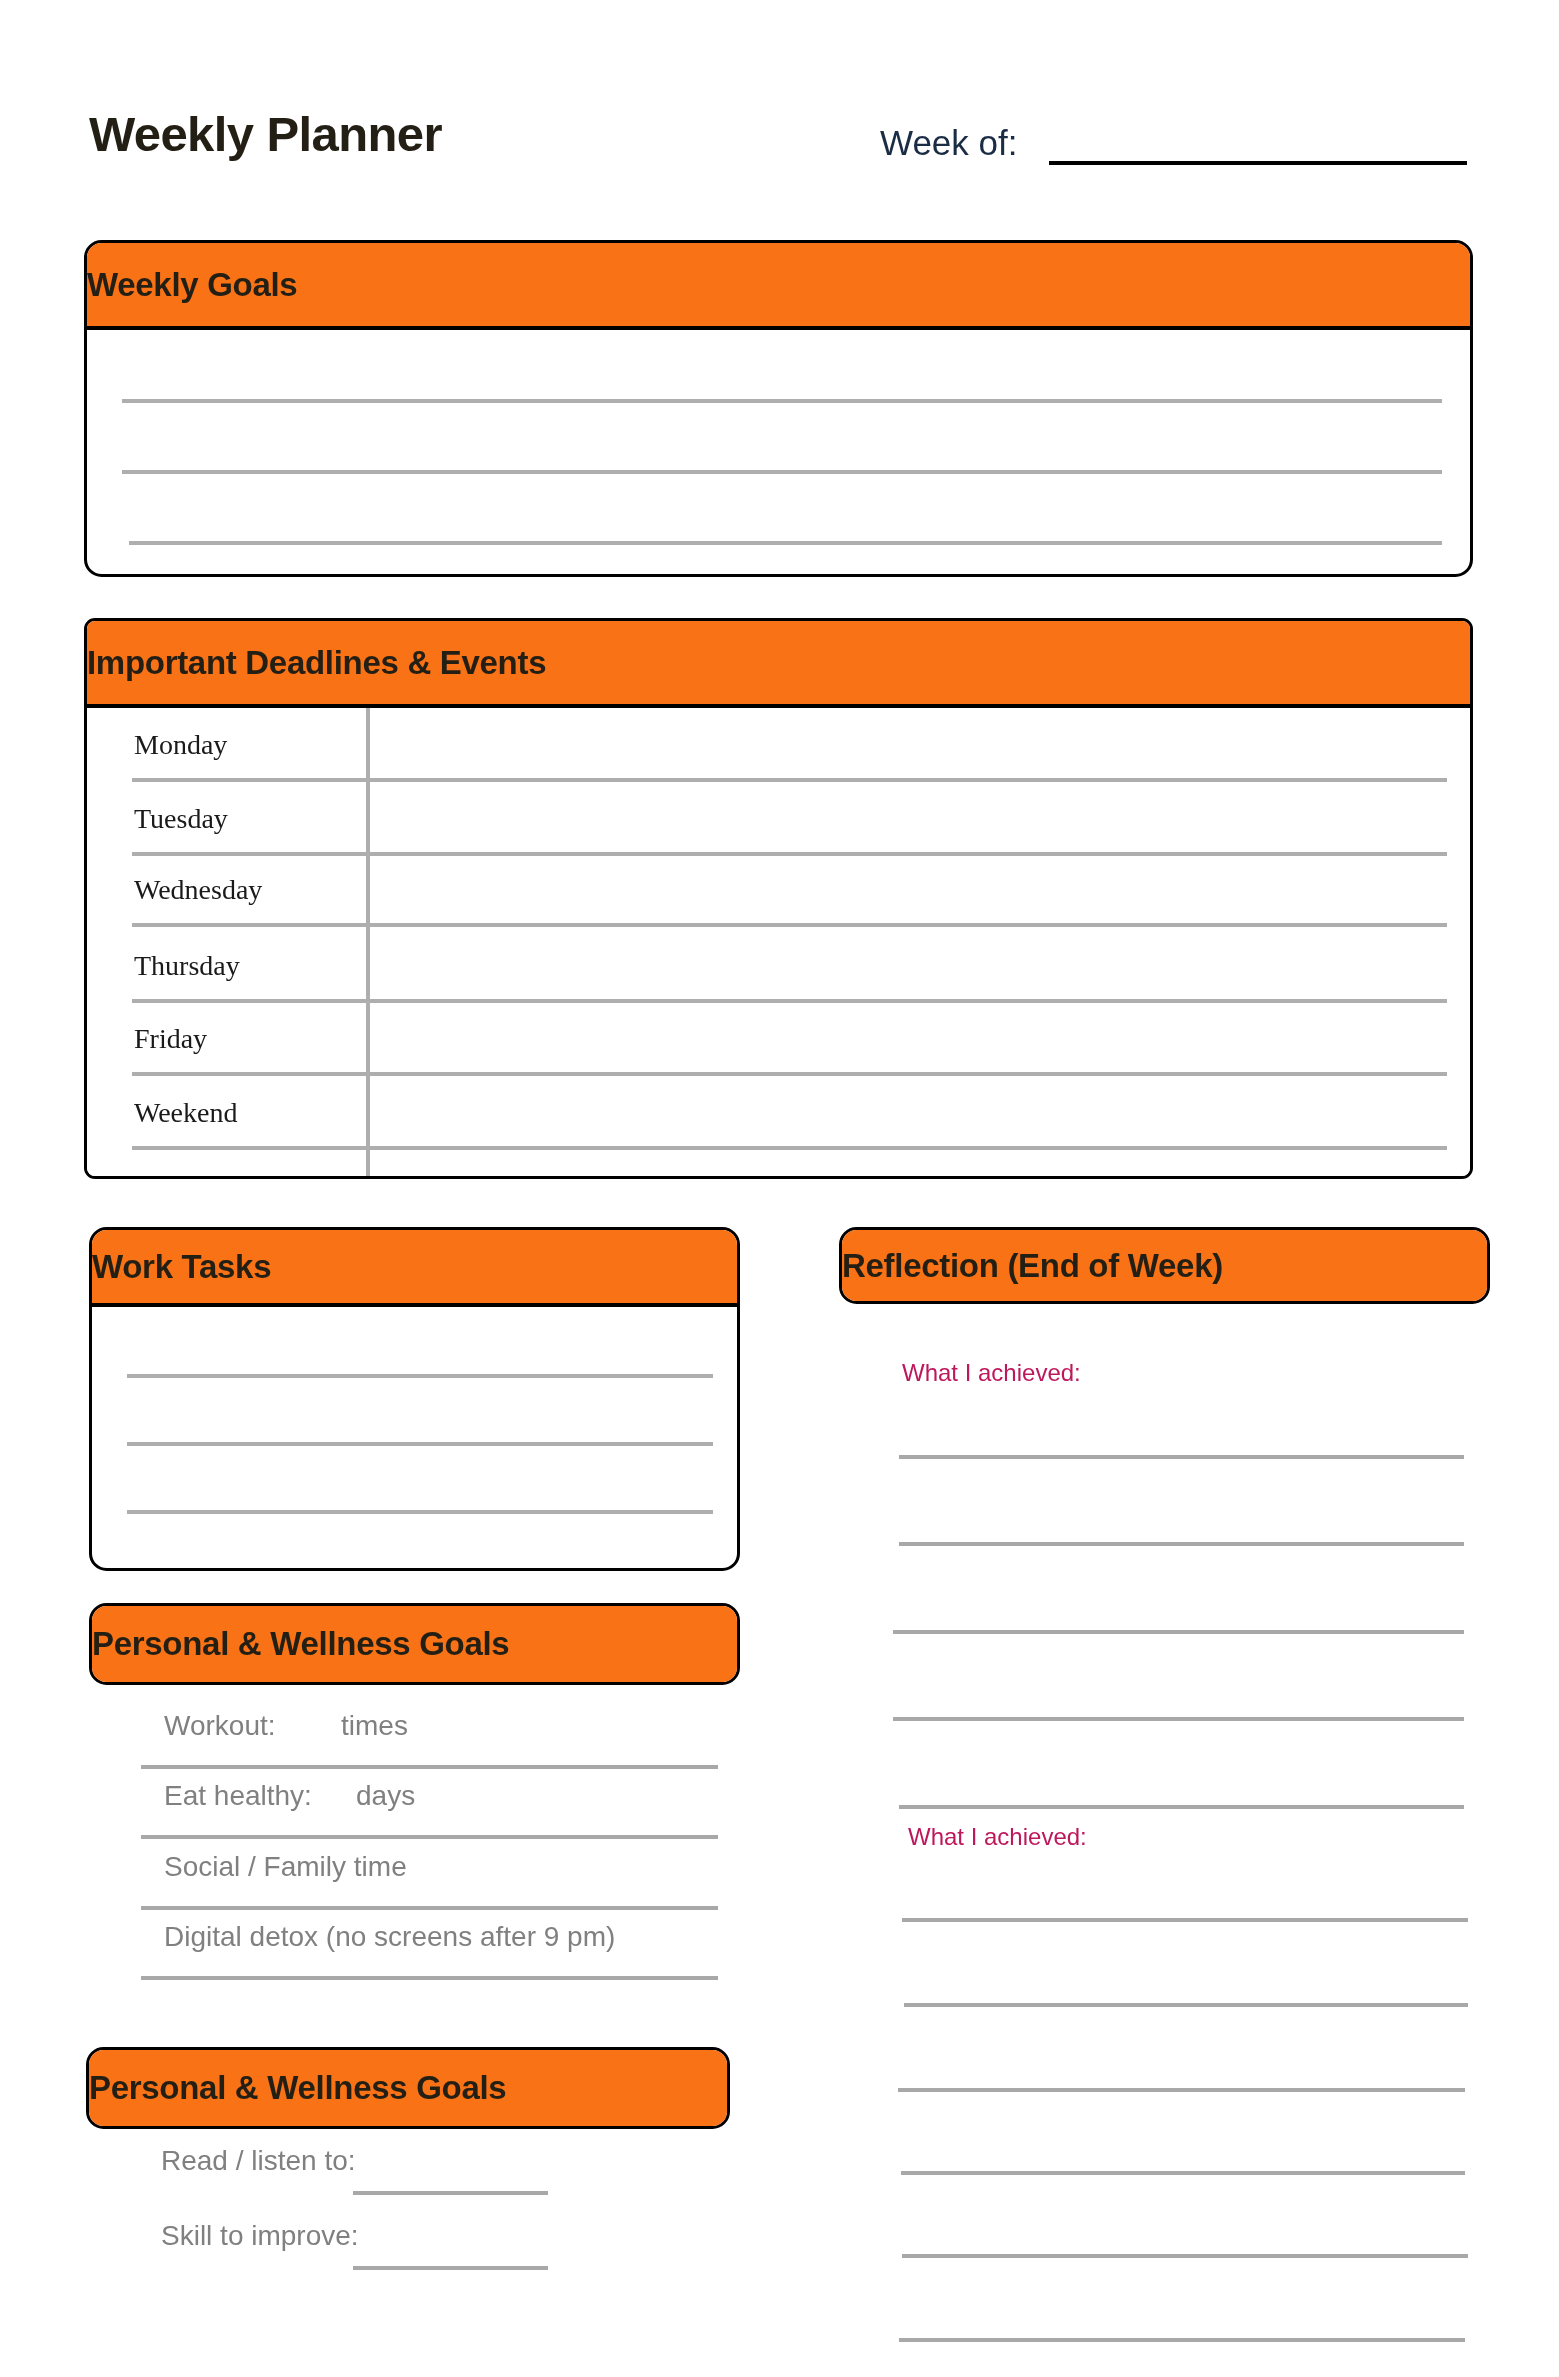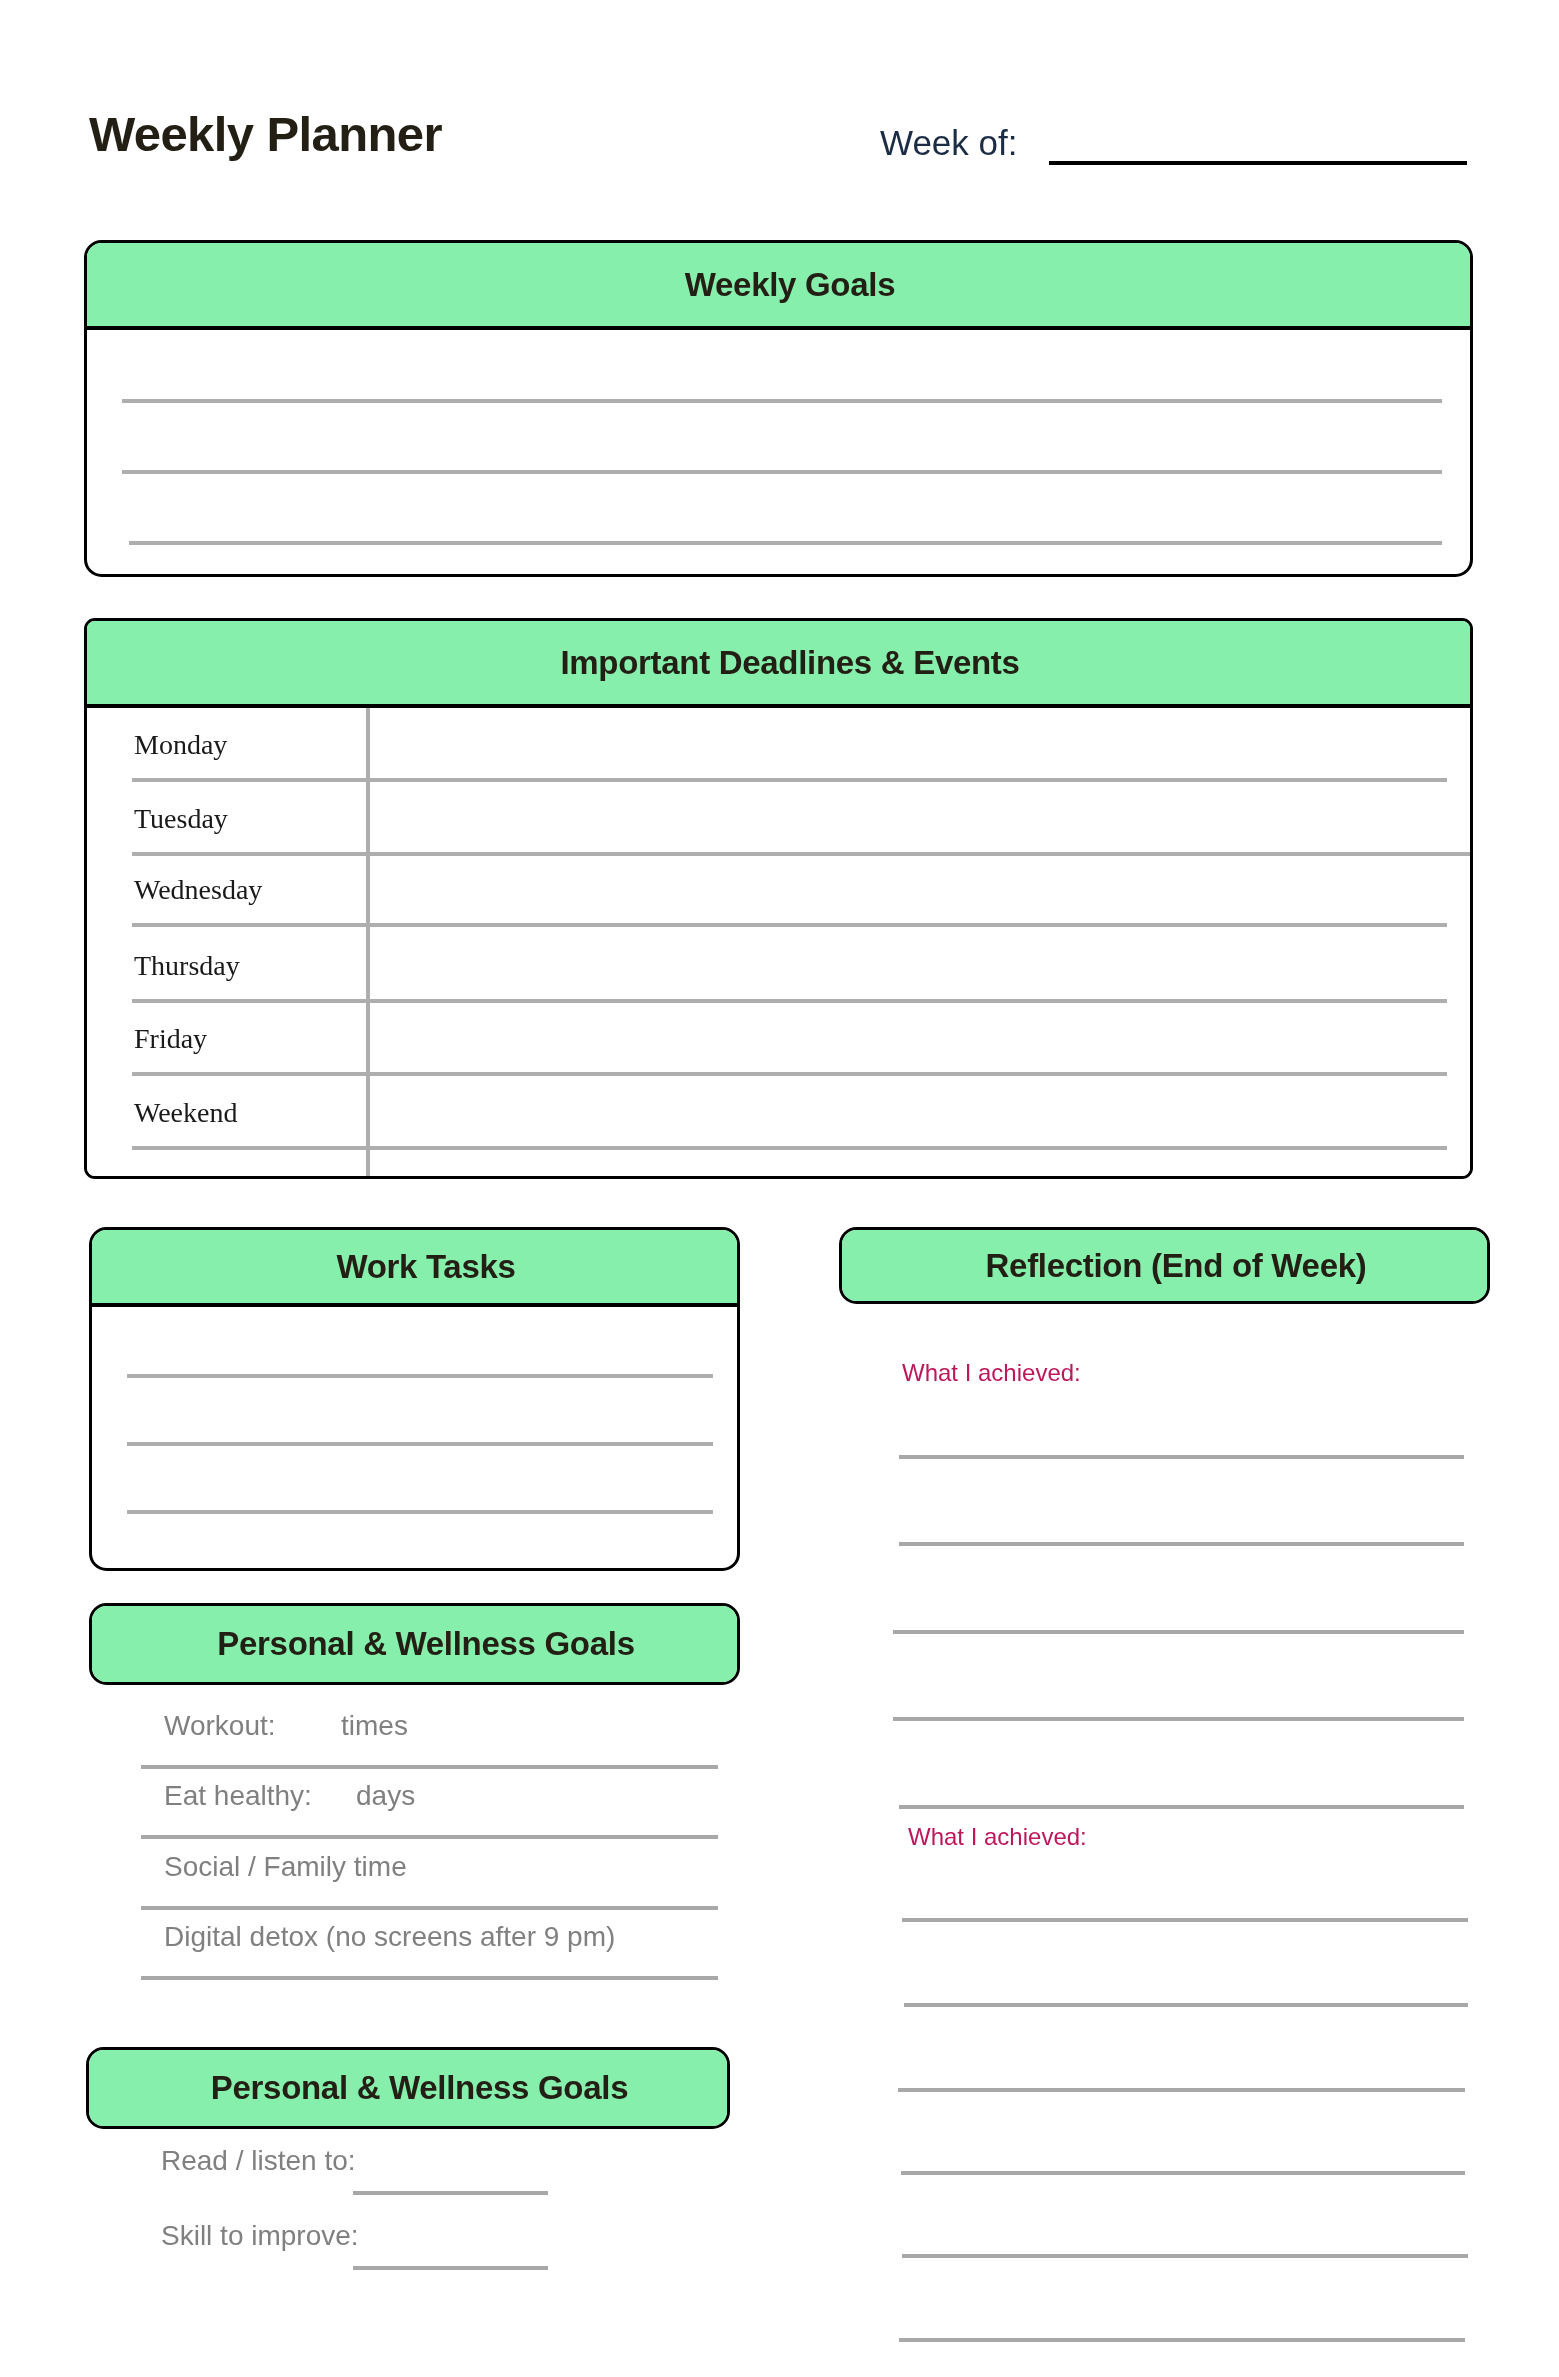--- a/index.html
+++ b/index.html
@@ -46,27 +46,25 @@
   
   .card {
     position: absolute;
     border: 3.8px solid #000000;
     border-radius: 17.6px;
     background: #ffffff;
     box-sizing: border-box;
     overflow: hidden;
   }
   .card-header {
-    background: #86efac;
+    background: #f97316;
     border-bottom: 4.4px solid #000000;
     box-sizing: border-box;
     display: flex;
     align-items: center;
-    justify-content: center;
-    padding-left: 23px;
   }
   .card-header-title {
     font-size: 33px;
     font-weight: bold;
     color: #231f14;
     letter-spacing: -0.3px;
     white-space: nowrap;
   }
   .card-body {
     position: relative;
@@ -238,21 +236,21 @@
   <div class="card-header">
     <span class="card-header-title">Important Deadlines &amp; Events</span>
   </div>
   <div class="card-body" style="position:absolute; left:0; top:87px; right:0; bottom:0;font-family:Liberation Serif, serif;">
     <div id="deadlines-vdivider"></div>
 
     <div class="deadline-row" style="top:0px;">
       <span class="deadline-day">Monday</span>
       <div class="deadline-rule"></div>
     </div>
-    <div class="deadline-row" style="top:74px;padding-left:47px;">
+    <div class="deadline-row" style="top:74px;">
       <span class="deadline-day">Tuesday</span>
       <div class="deadline-rule"></div>
     </div>
     <div class="deadline-row" style="top:145px;">
       <span class="deadline-day">Wednesday</span>
       <div class="deadline-rule"></div>
     </div>
     <div class="deadline-row" style="top:221px;">
       <span class="deadline-day">Thursday</span>
       <div class="deadline-rule"></div>

